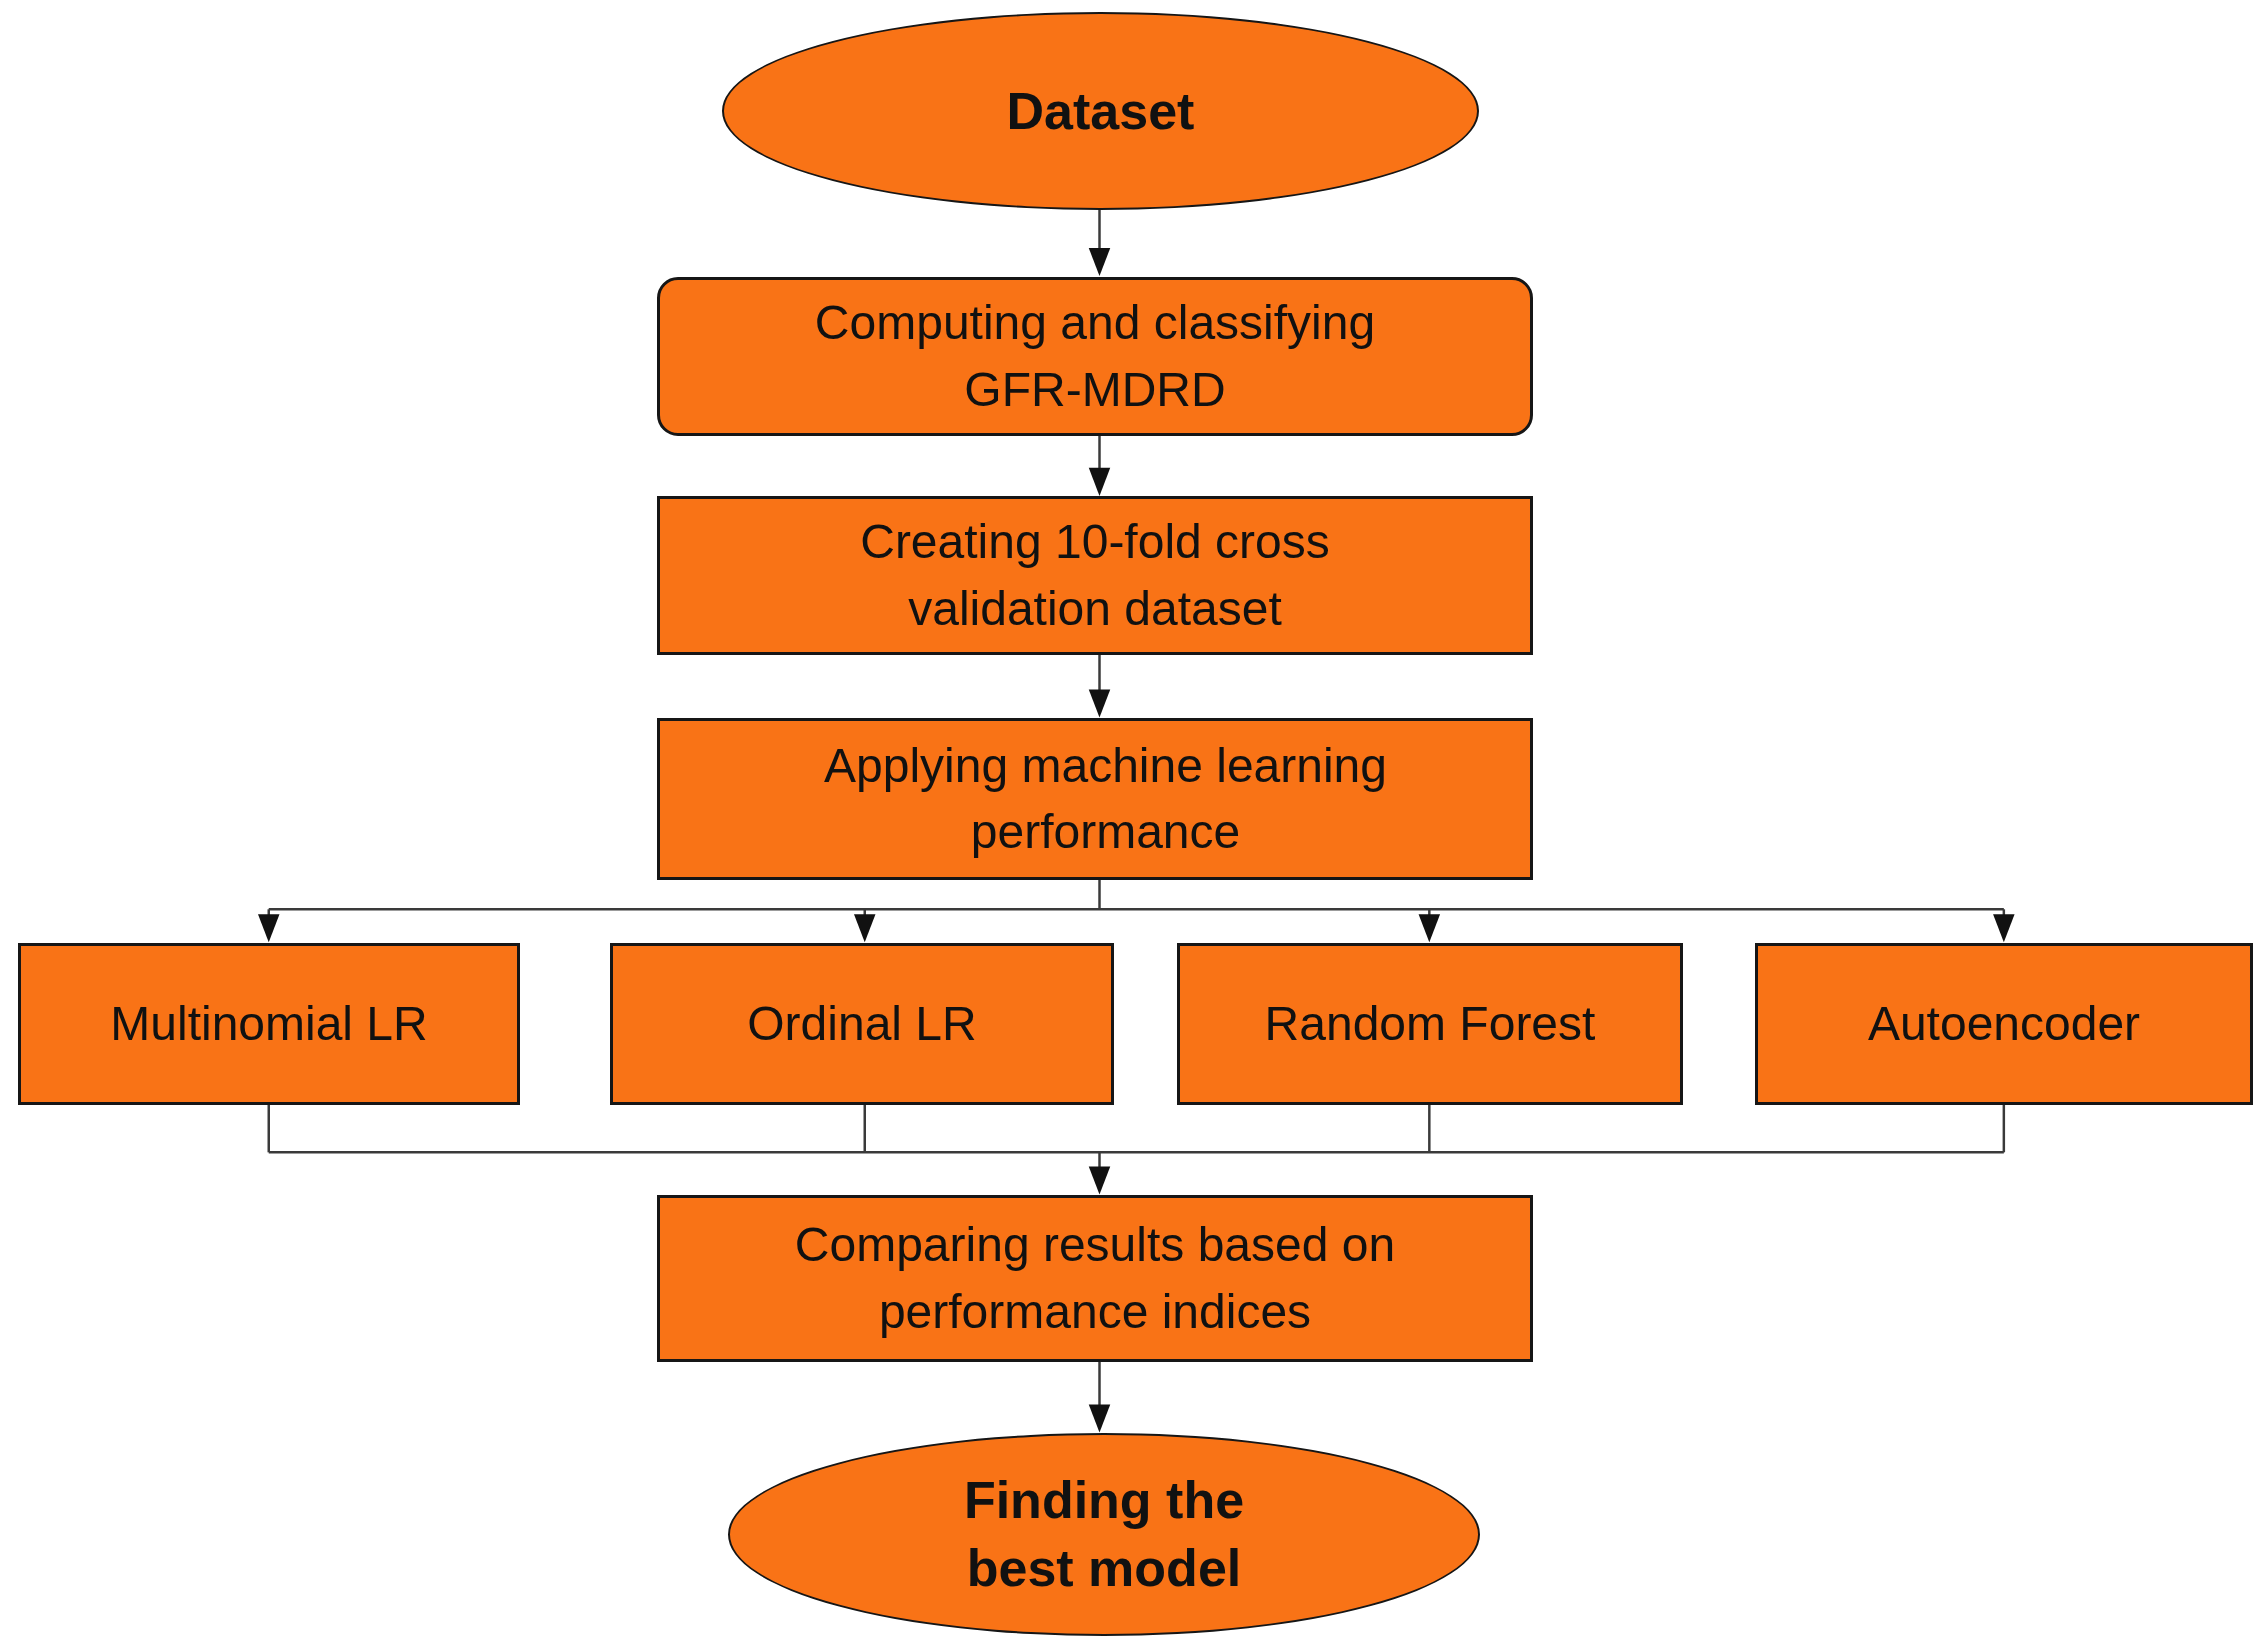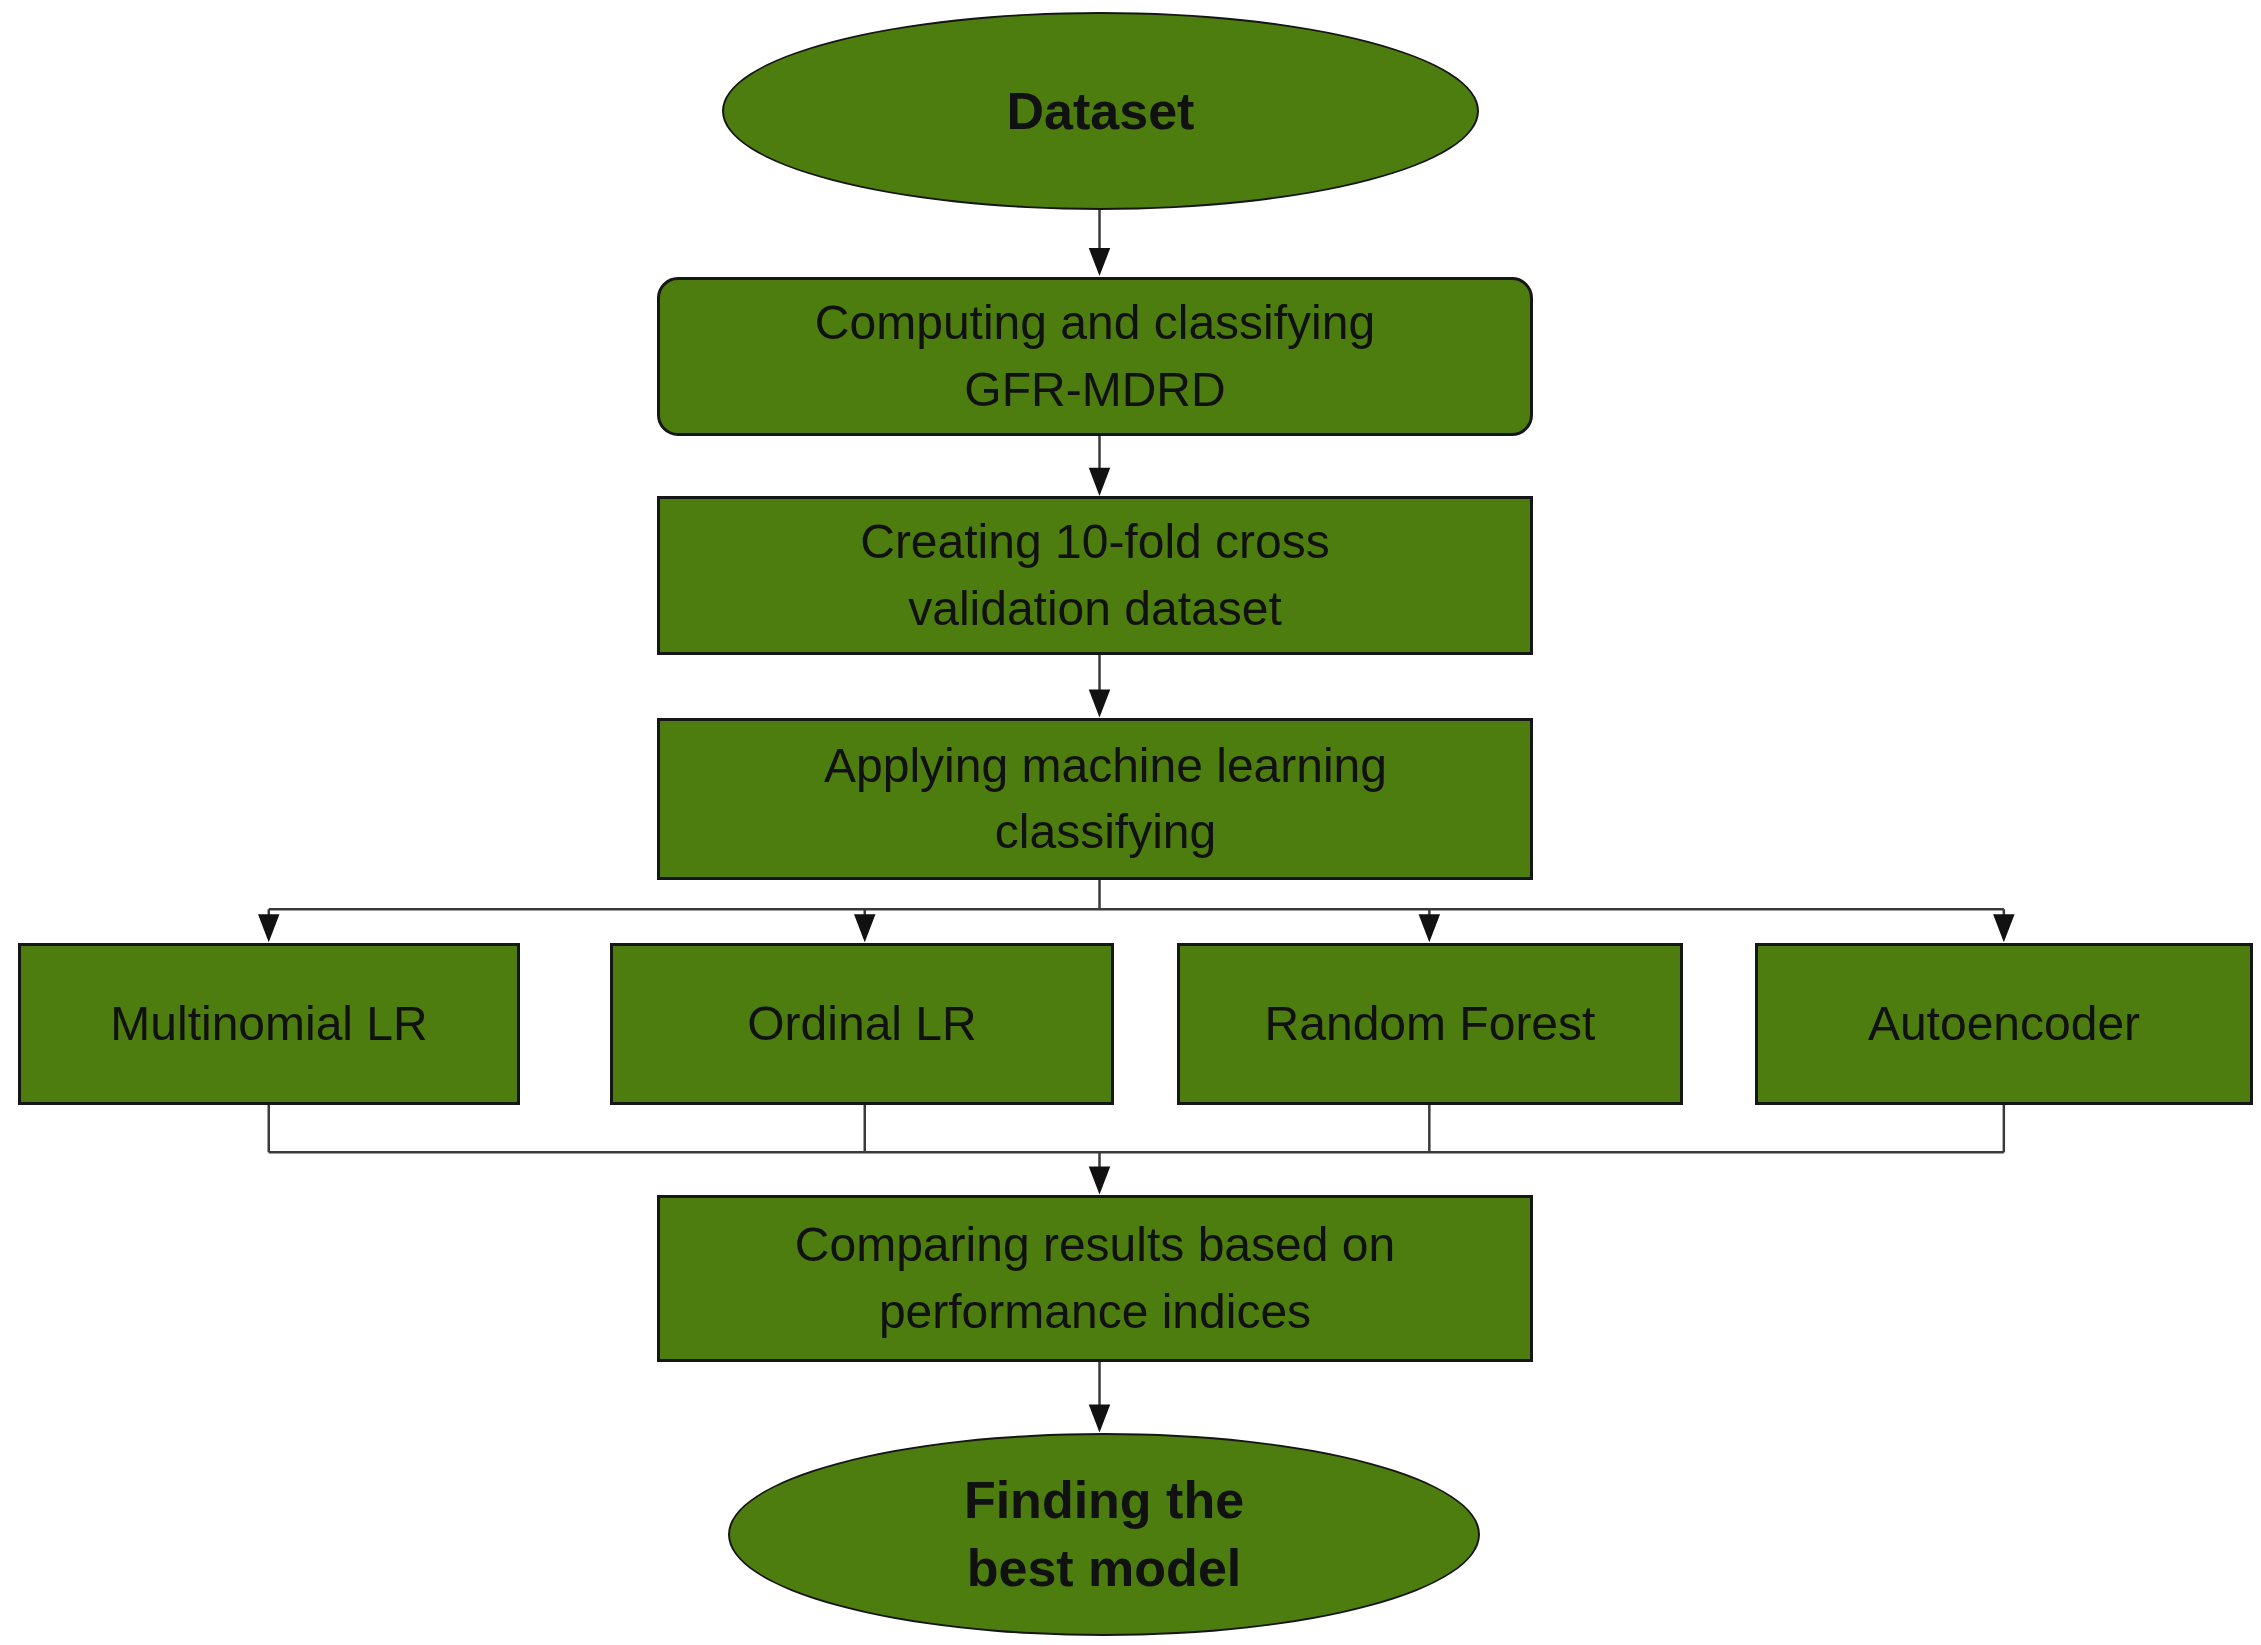--- a/index.html
+++ b/index.html
@@ -24,21 +24,21 @@
     height: 1645px;
   }
   .node {
     position: absolute;
     display: flex;
     flex-direction: column;
     align-items: center;
     justify-content: center;
     text-align: center;
     box-sizing: border-box;
-    background: #4d7c0f;
+    background: #f97316;
   }
   .rect-node {
     border: 3.3px solid #161616;
     font-size: 48px;
     line-height: 1.38;
     font-weight: 400;
     letter-spacing: 0px;
   }
   .ellipse-node {
     border: 2.5px solid #161616;
@@ -116,21 +116,21 @@
     <span>GFR-MDRD</span>
   </div>
 
   <div class="node rect-node box-crossval">
     <span>Creating 10-fold cross</span>
     <span>validation dataset</span>
   </div>
 
   <div class="node rect-node box-applying">
     <span>Applying machine learning</span>
-    <span>classifying</span>
+    <span>performance</span>
   </div>
 
   <div class="node rect-node algo-node box-multinomial">
     <span>Multinomial LR</span>
   </div>
   <div class="node rect-node algo-node box-ordinal">
     <span>Ordinal LR</span>
   </div>
   <div class="node rect-node algo-node box-rf">
     <span>Random Forest</span>

